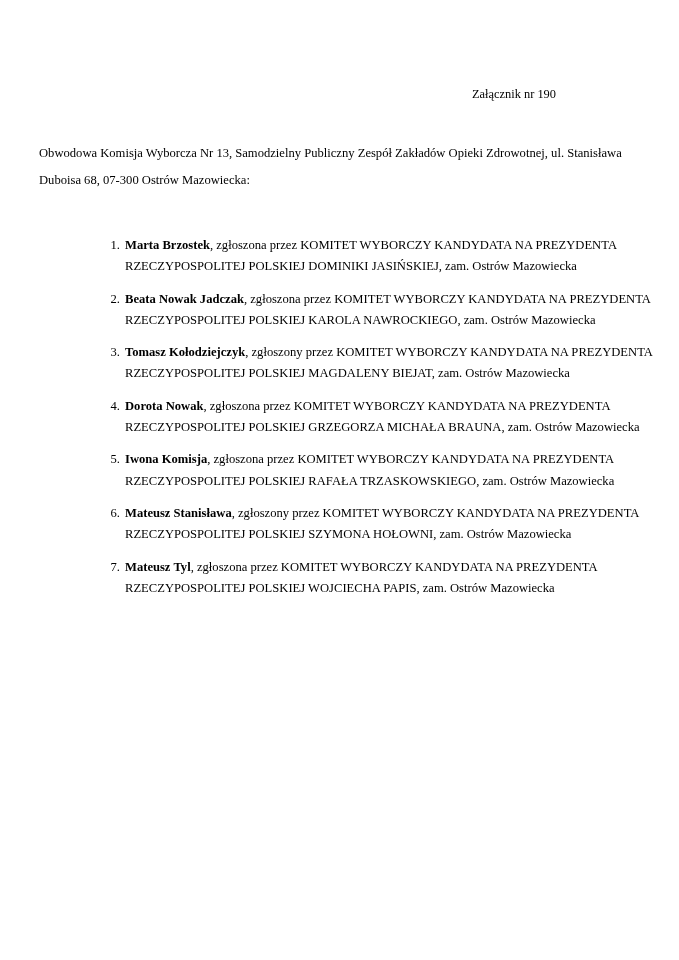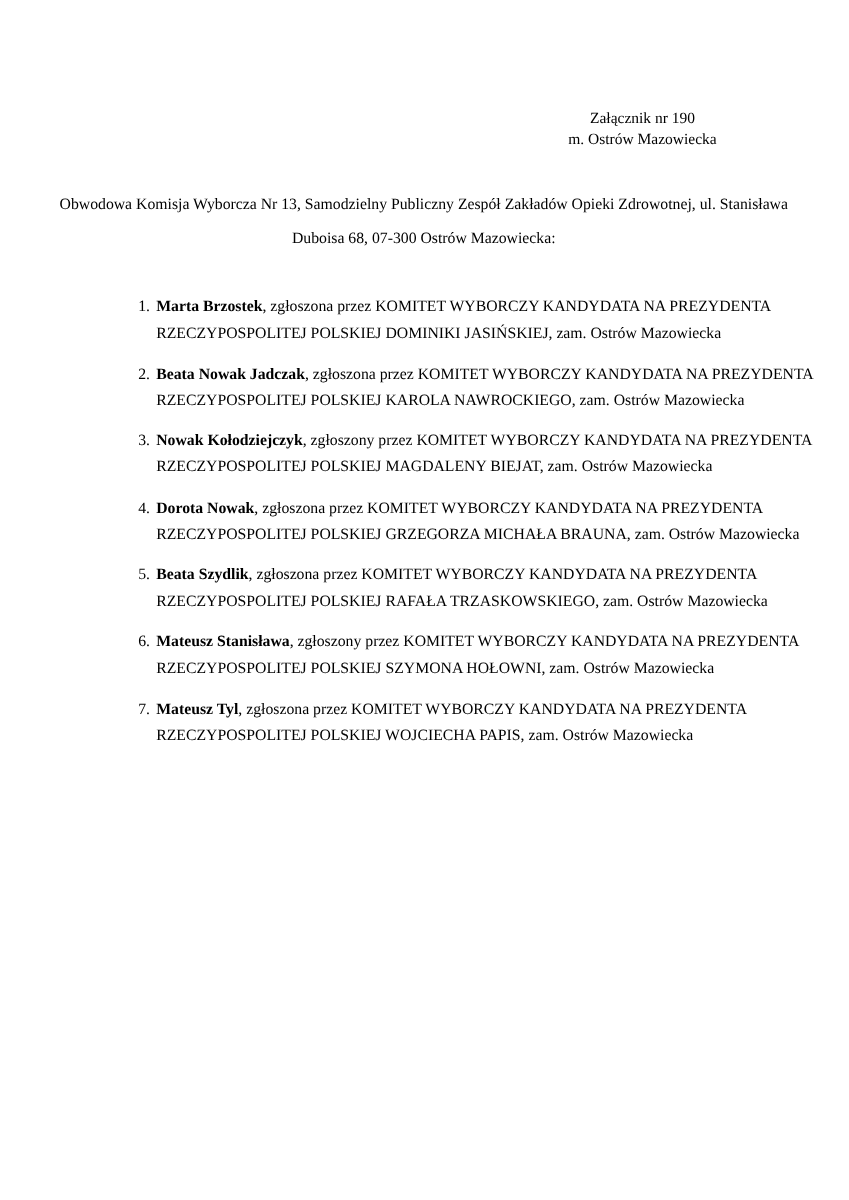--- a/index.html
+++ b/index.html
@@ -30,26 +30,26 @@
     text-align: center;
     font-size: 12.4px;
     line-height: 17px;
   }
   .header-line {
     white-space: nowrap;
   }
   
   .intro {
     position: absolute;
-    top: 130px;
+    top: 120px;
     left: 39px;
     width: 600px;
     font-size: 12.6px;
     line-height: 27px;
-    text-align: center;
+    text-align: left;
   }
   
   .list {
     position: absolute;
     top: 199px;
     left: 39px;
     width: 601px;
   }
   .list-item {
     position: relative;
@@ -80,45 +80,44 @@
     display: inline;
   }
 </style>
 </head>
 <body>
 
 <div class="page">
 
   <div class="header-block">
     <div class="header-line">Załącznik nr 190</div>
-    <div class="header-line">m. Ostrów Mazowiecka</div>
   </div>
 
   <div class="intro">Obwodowa Komisja Wyborcza Nr 13, Samodzielny Publiczny Zespół Zakładów Opieki Zdrowotnej, ul. Stanisława Duboisa 68, 07-300 Ostrów Mazowiecka:</div>
 
   <ol class="list">
 
     <li class="list-item">
       <span class="item-number">1.</span><span class="item-name">Marta Brzostek</span><span class="item-body">, zgłoszona przez KOMITET WYBORCZY KANDYDATA NA PREZYDENTA RZECZYPOSPOLITEJ POLSKIEJ DOMINIKI JASIŃSKIEJ, zam. Ostrów Mazowiecka</span>
     </li>
 
     <li class="list-item">
       <span class="item-number">2.</span><span class="item-name">Beata Nowak Jadczak</span><span class="item-body">, zgłoszona przez KOMITET WYBORCZY KANDYDATA NA PREZYDENTA RZECZYPOSPOLITEJ POLSKIEJ KAROLA NAWROCKIEGO, zam. Ostrów Mazowiecka</span>
     </li>
 
     <li class="list-item">
-      <span class="item-number">3.</span><span class="item-name">Nowak Kołodziejczyk</span><span class="item-body">, zgłoszony przez KOMITET WYBORCZY KANDYDATA NA PREZYDENTA RZECZYPOSPOLITEJ POLSKIEJ MAGDALENY BIEJAT, zam. Ostrów Mazowiecka</span>
+      <span class="item-number">3.</span><span class="item-name">Tomasz Kołodziejczyk</span><span class="item-body">, zgłoszony przez KOMITET WYBORCZY KANDYDATA NA PREZYDENTA RZECZYPOSPOLITEJ POLSKIEJ MAGDALENY BIEJAT, zam. Ostrów Mazowiecka</span>
     </li>
 
     <li class="list-item">
       <span class="item-number">4.</span><span class="item-name">Dorota Nowak</span><span class="item-body">, zgłoszona przez KOMITET WYBORCZY KANDYDATA NA PREZYDENTA RZECZYPOSPOLITEJ POLSKIEJ GRZEGORZA MICHAŁA BRAUNA, zam. Ostrów Mazowiecka</span>
     </li>
 
     <li class="list-item">
-      <span class="item-number">5.</span><span class="item-name">Beata Szydlik</span><span class="item-body">, zgłoszona przez KOMITET WYBORCZY KANDYDATA NA PREZYDENTA RZECZYPOSPOLITEJ POLSKIEJ RAFAŁA TRZASKOWSKIEGO, zam. Ostrów Mazowiecka</span>
+      <span class="item-number">5.</span><span class="item-name">Iwona Komisja</span><span class="item-body">, zgłoszona przez KOMITET WYBORCZY KANDYDATA NA PREZYDENTA RZECZYPOSPOLITEJ POLSKIEJ RAFAŁA TRZASKOWSKIEGO, zam. Ostrów Mazowiecka</span>
     </li>
 
     <li class="list-item">
       <span class="item-number">6.</span><span class="item-name">Mateusz Stanisława</span><span class="item-body">, zgłoszony przez KOMITET WYBORCZY KANDYDATA NA PREZYDENTA RZECZYPOSPOLITEJ POLSKIEJ SZYMONA HOŁOWNI, zam. Ostrów Mazowiecka</span>
     </li>
 
     <li class="list-item">
       <span class="item-number">7.</span><span class="item-name">Mateusz Tyl</span><span class="item-body">, zgłoszona przez KOMITET WYBORCZY KANDYDATA NA PREZYDENTA RZECZYPOSPOLITEJ POLSKIEJ WOJCIECHA PAPIS, zam. Ostrów Mazowiecka</span>
     </li>
 

